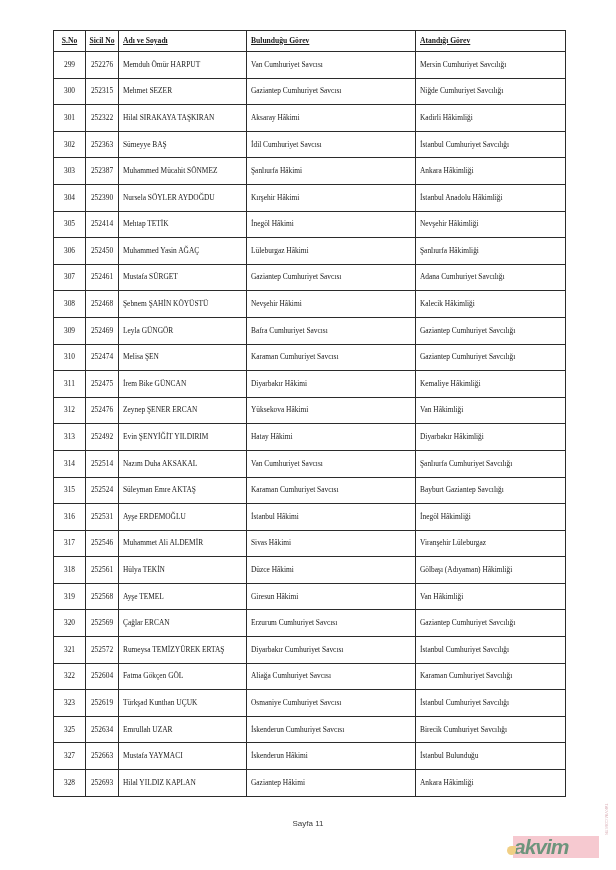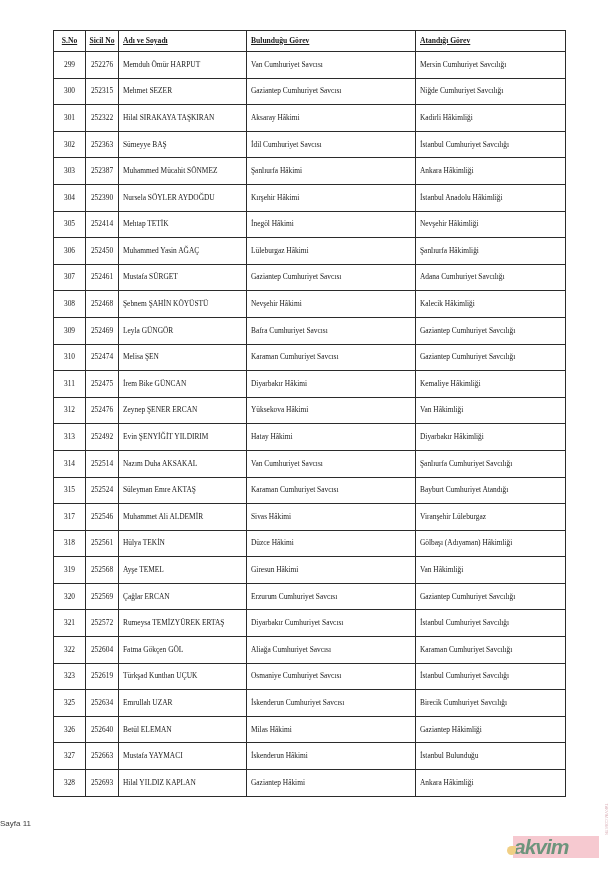--- a/index.html
+++ b/index.html
@@ -74,21 +74,21 @@
     text-align: center;
     padding-left: 2px;
     padding-right: 2px;
   }
 
   #page-footer {
     position: absolute;
     left: 0;
     top: 819px;
     width: 616px;
-    text-align: left;
+    text-align: center;
     font-family: "Liberation Sans", sans-serif;
     font-size: 8px;
     color: #3a3a3a;
   }
 
   #watermark {
     position: absolute;
     left: 505px;
     top: 833px;
     width: 104px;
@@ -271,21 +271,28 @@
           <td class="cell-sicil">252514</td>
           <td>Nazım Duha AKSAKAL</td>
           <td>Van Cumhuriyet Savcısı</td>
           <td>Şanlıurfa Cumhuriyet Savcılığı</td>
         </tr>
         <tr>
           <td class="cell-sno">315</td>
           <td class="cell-sicil">252524</td>
           <td>Süleyman Emre AKTAŞ</td>
           <td>Karaman Cumhuriyet Savcısı</td>
-          <td>Bayburt Cumhuriyet Atandığı</td>
+          <td>Bayburt Gaziantep Savcılığı</td>
+        </tr>
+        <tr>
+          <td class="cell-sno">316</td>
+          <td class="cell-sicil">252531</td>
+          <td>Ayşe ERDEMOĞLU</td>
+          <td>İstanbul Hâkimi</td>
+          <td>İnegöl Hâkimliği</td>
         </tr>
         <tr>
           <td class="cell-sno">317</td>
           <td class="cell-sicil">252546</td>
           <td>Muhammet Ali ALDEMİR</td>
           <td>Sivas Hâkimi</td>
           <td>Viranşehir Lüleburgaz</td>
         </tr>
         <tr>
           <td class="cell-sno">318</td>
@@ -328,27 +335,20 @@
           <td>Türkşad Kunthan UÇUK</td>
           <td>Osmaniye Cumhuriyet Savcısı</td>
           <td>İstanbul Cumhuriyet Savcılığı</td>
         </tr>
         <tr>
           <td class="cell-sno">325</td>
           <td class="cell-sicil">252634</td>
           <td>Emrullah UZAR</td>
           <td>İskenderun Cumhuriyet Savcısı</td>
           <td>Birecik Cumhuriyet Savcılığı</td>
-        </tr>
-        <tr>
-          <td class="cell-sno">326</td>
-          <td class="cell-sicil">252640</td>
-          <td>Betül ELEMAN</td>
-          <td>Milas Hâkimi</td>
-          <td>Gaziantep Hâkimliği</td>
         </tr>
         <tr>
           <td class="cell-sno">327</td>
           <td class="cell-sicil">252663</td>
           <td>Mustafa YAYMACI</td>
           <td>İskenderun Hâkimi</td>
           <td>İstanbul Bulunduğu</td>
         </tr>
         <tr>
           <td class="cell-sno">328</td>

